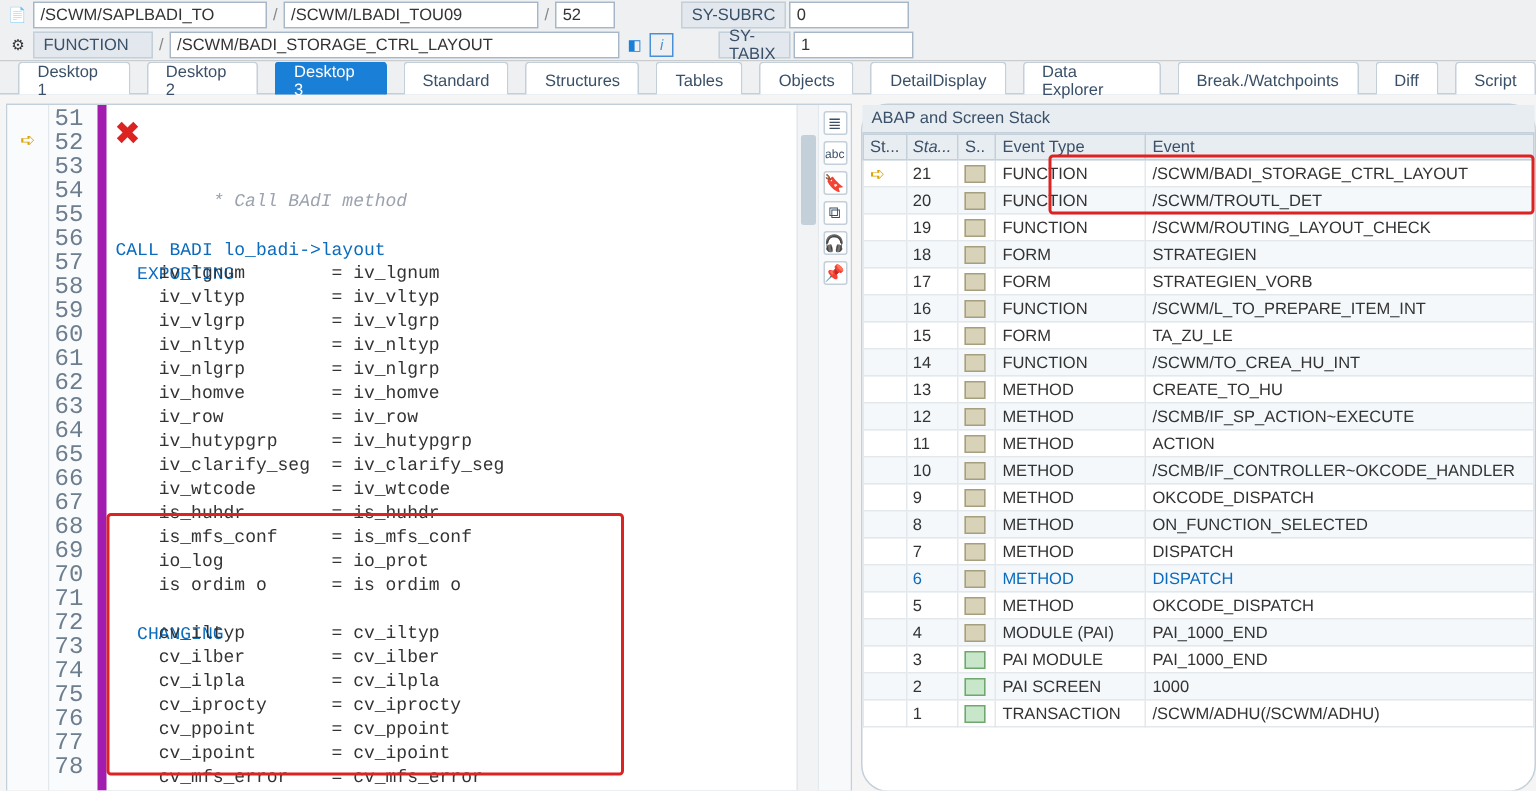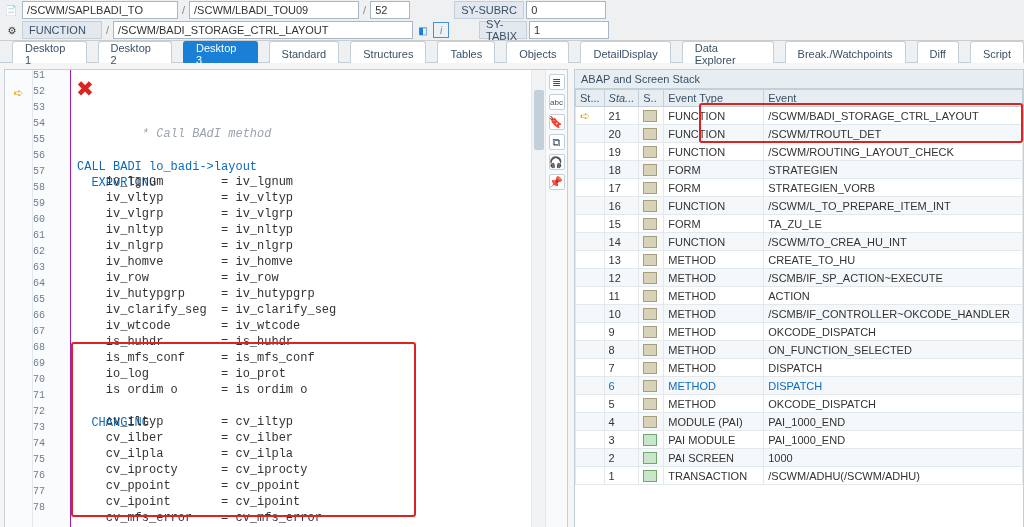--- a/index.html
+++ b/index.html
@@ -102,26 +102,26 @@
 
   
   .gutter {
     width: 28px;
     background: #fafbfc;
     border-right: 1px solid #e3e8ec;
   }
   .linenums {
     width: 38px;
     background: #fafbfc;
-    border-right: 1px solid #a21caf;
-    text-align: left;
+    border-right: 6px solid #a21caf;
+    text-align: center;
     color: #6d7e8f;
     padding-top: 0;
     font-family: "Courier New", monospace;
-    font-size: 10px;
+    font-size: 16px;
   }
   .linenums div { height: 16px; padding-right: 6px; }
   .code {
     flex: 1;
     font-family: "Courier New", monospace;
     font-size: 12px;
     padding-left: 6px;
     position: relative;
     white-space: pre;
   }
@@ -216,21 +216,21 @@
   }
   .stack-table tr:nth-child(even) td { background: #f4f8fb; }
   .stack-table tr.sel td { color: #0b6bbd; }
 
   .redbox-stack {
     position: absolute;
     border: 2px solid #d22;
     border-radius: 3px;
     pointer-events: none;
   }
-  .side-pane { position: relative; }
+  .side-pane { position: relative; border-radius: 18px; }
 
   .stkicon {
     width: 14px; height: 12px;
     display: inline-block;
     background: #d8d2b8;
     border: 1px solid #a59f80;
     position: relative;
     vertical-align: middle;
     margin-right: 2px;
   }

